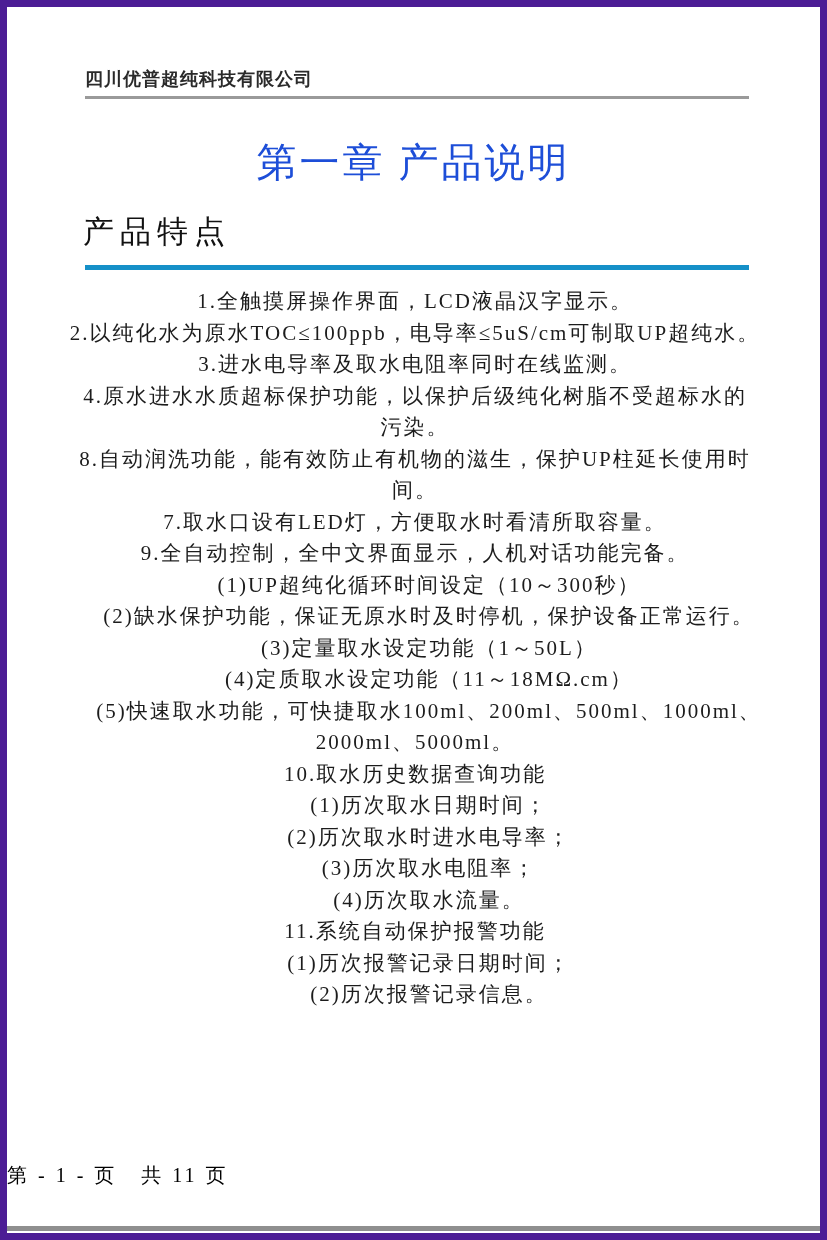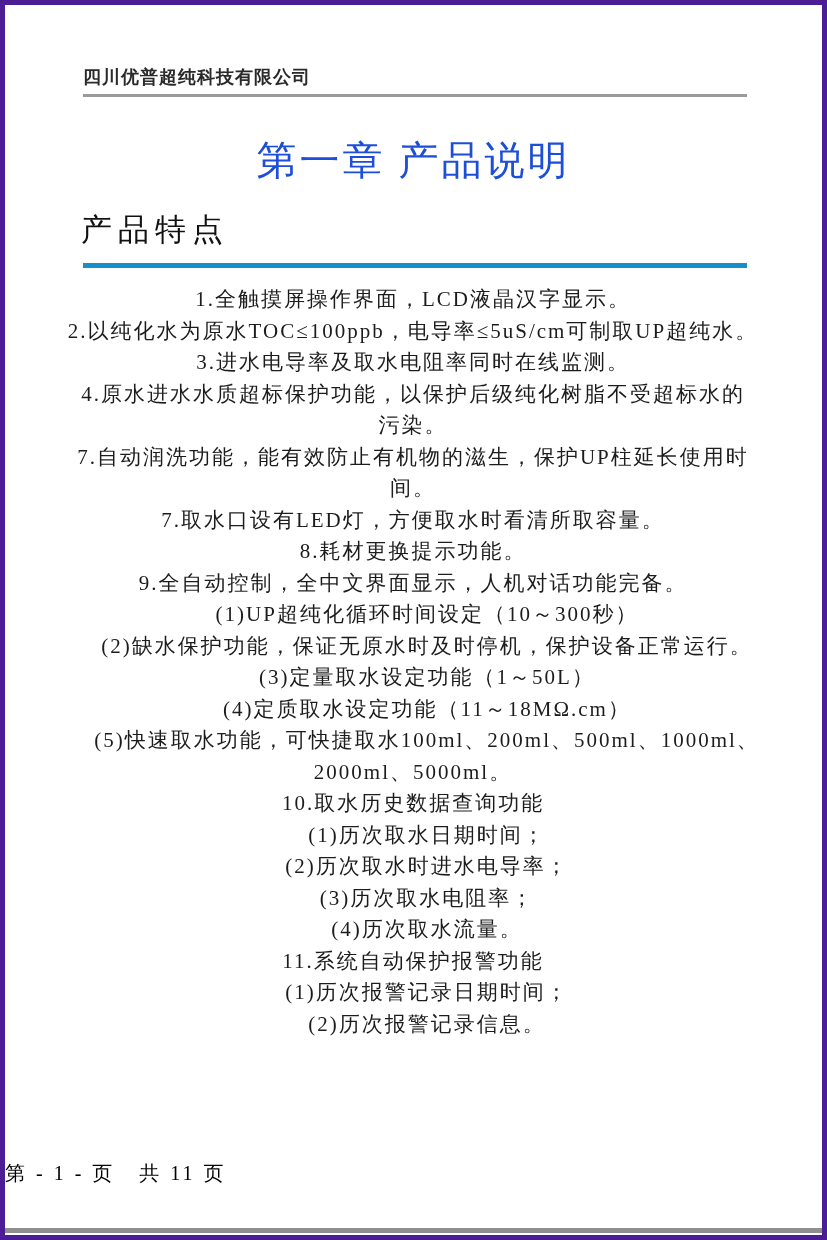--- a/index.html
+++ b/index.html
@@ -5,21 +5,21 @@
   html, body {
     margin: 0;
     padding: 0;
     background: #ffffff;
   }
   .page {
     position: relative;
     width: 827px;
     height: 1240px;
     background: #ffffff;
-    border: 5px solid #4c1d95;
+    border: 7px solid #4c1d95;
     box-sizing: border-box;
     overflow: hidden;
     font-family: "Liberation Serif", "DejaVu Serif", serif;
     color: #1c1c1c;
   }
   .doc-header {
     position: absolute;
     top: 60px;
     left: 78px;
     width: 664px;
@@ -120,24 +120,23 @@
   <div class="section-heading">产品特点</div>
 
   <div class="accent-rule" style="background-color: rgb(21, 144, 200);"></div>
 
   <div class="feature-list">
       <div class="body-line">1.全触摸屏操作界面，LCD液晶汉字显示。</div>
       <div class="body-line">2.以纯化水为原水TOC≤100ppb，电导率≤5uS/cm可制取UP超纯水。</div>
       <div class="body-line">3.进水电导率及取水电阻率同时在线监测。</div>
       <div class="body-line">4.原水进水水质超标保护功能，以保护后级纯化树脂不受超标水的</div>
       <div class="body-line">污染。</div>
-      <div class="body-line">7.自动润洗功能，能有效防止有机物的滋生，保护UP柱延长使用时</div>
+      <div class="body-line">8.自动润洗功能，能有效防止有机物的滋生，保护UP柱延长使用时</div>
       <div class="body-line">间。</div>
       <div class="body-line">7.取水口设有LED灯，方便取水时看清所取容量。</div>
-      <div class="body-line">8.耗材更换提示功能。</div>
       <div class="body-line">9.全自动控制，全中文界面显示，人机对话功能完备。</div>
       <div class="body-line indent">(1)UP超纯化循环时间设定（10～300秒）</div>
       <div class="body-line indent">(2)缺水保护功能，保证无原水时及时停机，保护设备正常运行。</div>
       <div class="body-line indent">(3)定量取水设定功能（1～50L）</div>
       <div class="body-line indent">(4)定质取水设定功能（11～18MΩ.cm）</div>
       <div class="body-line indent">(5)快速取水功能，可快捷取水100ml、200ml、500ml、1000ml、</div>
       <div class="body-line">2000ml、5000ml。</div>
       <div class="body-line">10.取水历史数据查询功能</div>
       <div class="body-line indent">(1)历次取水日期时间；</div>
       <div class="body-line indent">(2)历次取水时进水电导率；</div>

